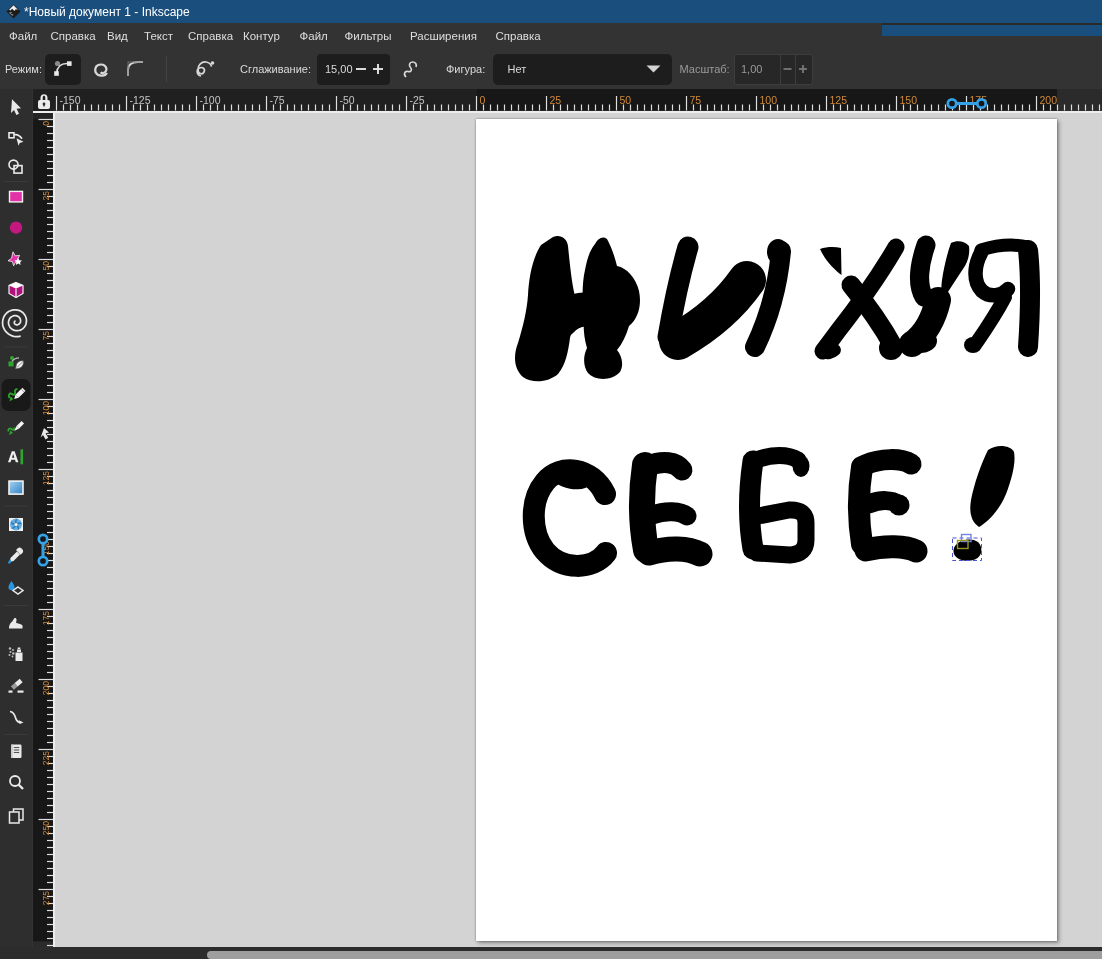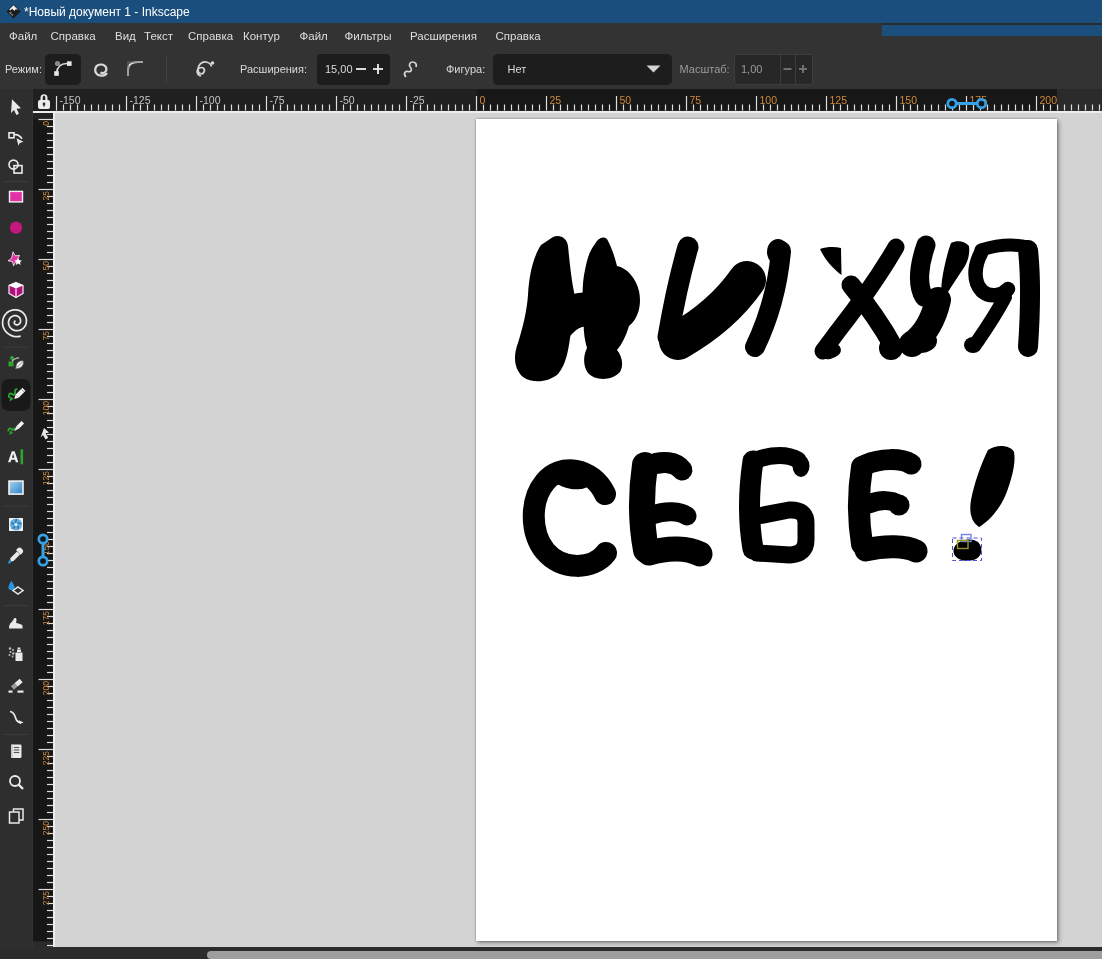--- a/index.html
+++ b/index.html
@@ -75,21 +75,21 @@
   <path d="M8.5 0.5 L16.5 8.5 L8.5 16.5 L0.5 8.5 Z" fill="#1c1c1c"></path>
   <path d="M8.5 1.5 L13.5 6.5 L11 6 L9.5 8 L7 5.5 L5 7.5 L3.5 6.5 Z" fill="#efefef"></path>
   <path d="M3 9.5 L7 9 L5.5 11 L8.5 12 L7.5 13.5 Z" fill="#888"></path>
  </svg>
  <span class="t">*Новый документ 1 - Inkscape</span>
 </div>
 <div style="position:absolute;left:0;top:23px;width:1102px;height:1.5px;background:#2a2a2a"></div>
 <div id="menubar">
     <span style="left:9px">Файл</span>
     <span style="left:50.5px">Справка</span>
-    <span style="left:115px">Вид</span>
+    <span style="left:107px">Вид</span>
     <span style="left:144px">Текст</span>
     <span style="left:188px">Справка</span>
     <span style="left:243px">Контур</span>
     <span style="left:299.5px">Файл</span>
     <span style="left:344.5px">Фильтры</span>
     <span style="left:410px">Расширения</span>
     <span style="left:495.5px">Справка</span>
   </div>
 <div id="toolbar">
     <span class="tl" style="left:5px">Режим:</span>
@@ -105,21 +105,21 @@
     </svg>
     <svg style="position:absolute;left:124px;top:11px" width="24" height="20" viewBox="0 0 24 20">
 <path d="M4 17 L4 11 C 4 6, 8 3, 14 3 L19 3" fill="none" stroke="#d8d8d8" stroke-width="2"></path>
 <path d="M4 17 L4 3 L19 3" fill="none" stroke="#6e6e6e" stroke-width="1.1"></path>
     </svg>
     <div style="position:absolute;left:166px;top:8px;width:1px;height:26px;background:#434343"></div>
     <svg style="position:absolute;left:193px;top:10px" width="26" height="22" viewBox="0 0 26 22">
 <path d="M8 18 C 3.5 17, 3 11.5, 6.5 10 C 10 8.5, 12.5 11, 11 14 C 9.5 17, 5 16, 5 11.5 C 5 7, 8.5 3.5, 13 4 C 16 4.5, 18 6, 18.5 8.5" fill="none" stroke="#d8d8d8" stroke-width="1.7"></path>
 <circle cx="19.5" cy="5" r="1.8" fill="#d8d8d8"></circle>
     </svg>
-    <span class="tl" style="left:240px">Расширения:</span>
+    <span class="tl" style="left:240px">Сглаживание:</span>
     <div style="position:absolute;left:317px;top:6.5px;width:73px;height:30.5px;background:#1d1d1d;border-radius:4px"></div>
     <span class="tl" style="left:325px">15,00</span>
     <svg style="position:absolute;left:352px;top:6.5px" width="38" height="30" viewBox="0 0 38 30">
 <line x1="4" y1="15" x2="14" y2="15" stroke="#e4e4e4" stroke-width="1.9"></line>
 <line x1="21" y1="15" x2="31" y2="15" stroke="#e4e4e4" stroke-width="1.9"></line>
 <line x1="26" y1="10" x2="26" y2="20" stroke="#e4e4e4" stroke-width="1.9"></line>
     </svg>
     <svg style="position:absolute;left:398px;top:10px" width="24" height="22" viewBox="0 0 24 22">
 <path d="M8 19 C 5 16, 7 12.5, 10 13.5 C 13 14.5, 14.5 11.5, 12.5 9.5 C 10.5 7.5, 11.5 4, 14.5 4 C 17.5 4, 19 6.5, 18 9" fill="none" stroke="#d8d8d8" stroke-width="1.7"></path>
     </svg>

